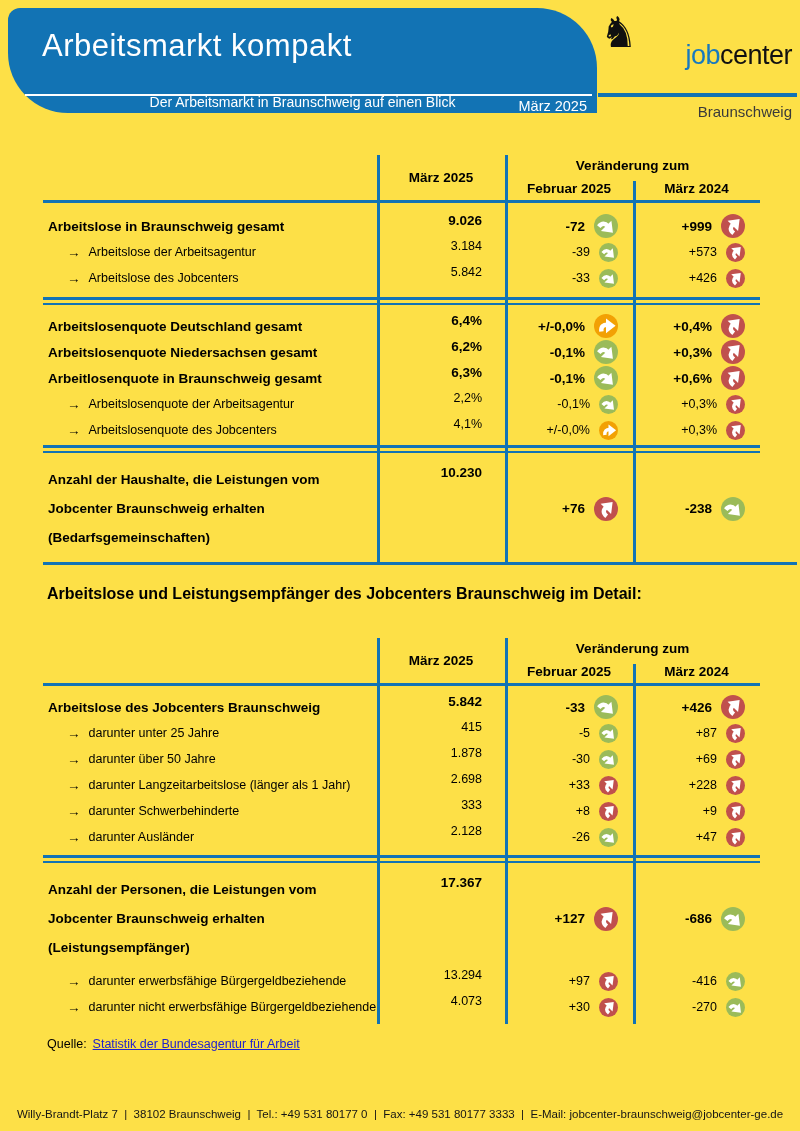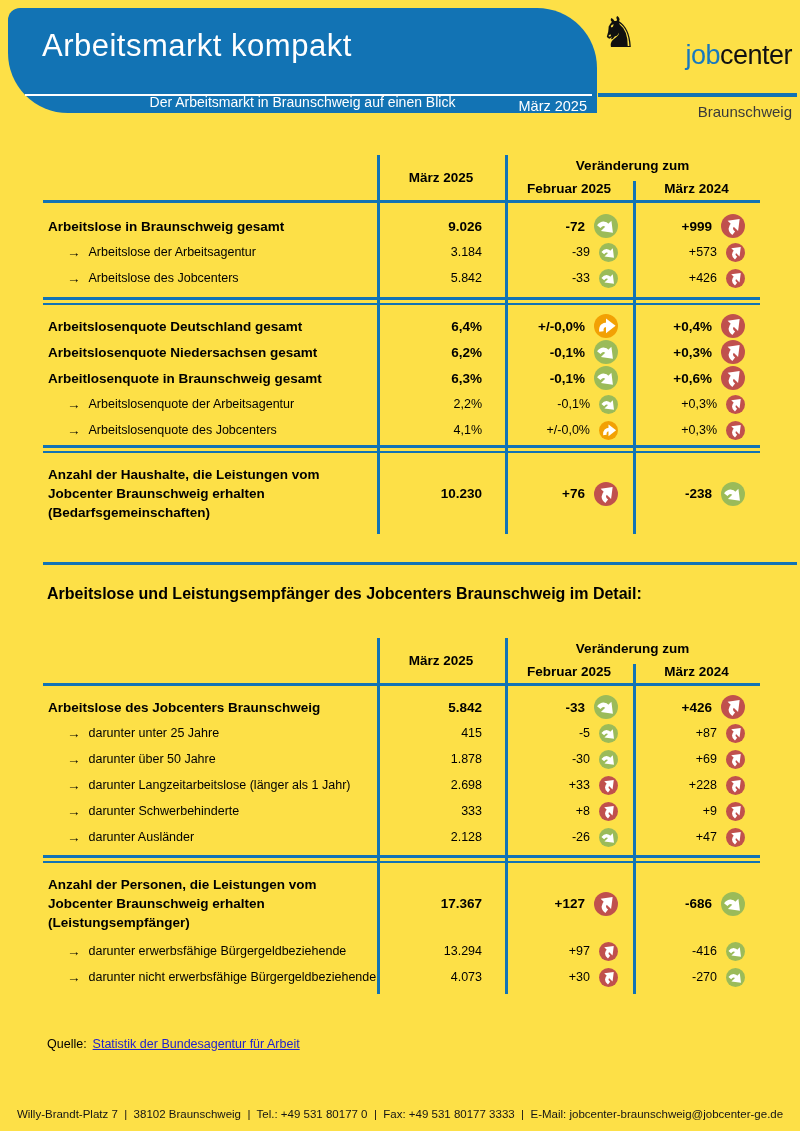--- a/index.html
+++ b/index.html
@@ -39,25 +39,25 @@
   .th-year { position:absolute; left:590px; width:127px; bottom:4px; text-align:center; }
 
   .sep { border-top:3px solid var(--blue); border-bottom:2px solid var(--blue); height:3px; }
 
   .table1-g0 { padding:10px 0 6px; }
   .table1-g1 { padding:8px 0 2px; }
   .table1-g2 { padding:12px 0 12px; }
   .table2-g0 { padding:8px 0 5px; }
   .table2-g1 { padding:12px 0 4px; }
 
-  .row { display:flex; align-items:center; height:26px; }
+  .row { display:flex; height:26px; }
   .row.bold, .row.multi { font-weight:700; font-size:13.5px; }
   .row.sub { font-size:12.5px; }
   .row.multi { height:auto; }
-  .row.multi .lbl { white-space:pre-line; line-height:19px; }
+  .row.multi .lbl { white-space:pre-line; line-height:29px; }
   #t2 .row.multi { margin-bottom:6px; }
 
   .c.lab { width:334px; box-sizing:border-box; padding-left:5px; display:flex; align-items:center; }
   .bullet { display:none; }
   .row.sub .bullet { display:inline-block; margin:0 8px 0 19px; font-weight:700; font-size:13.5px; }
   .c.val { width:128px; box-sizing:border-box; text-align:right; padding-right:23px; }
   .c.chg { width:128px; box-sizing:border-box; display:flex; align-items:center; padding-right:15px; }
   .c.chg:last-child { width:127px; }
   .c.chg .num { flex:1; text-align:right; }
 

